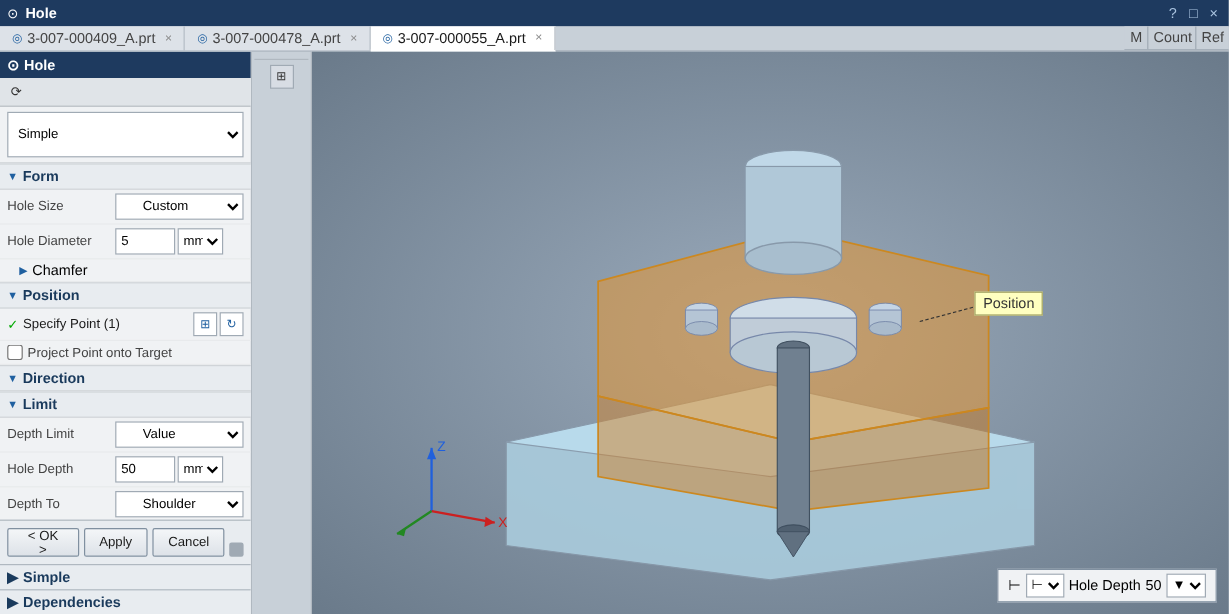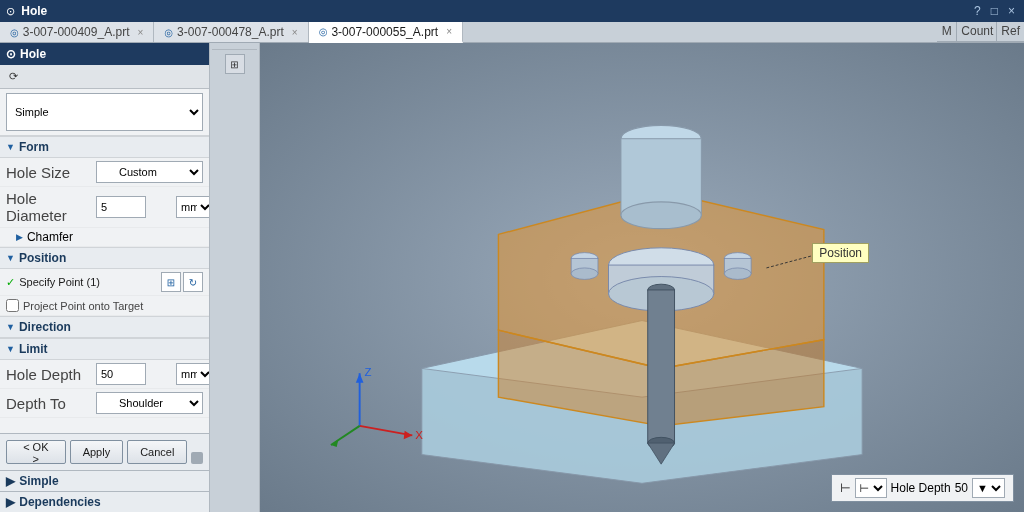--- a/index.html
+++ b/index.html
@@ -35,27 +35,27 @@
     
     .simple-select-row { padding: 4px 6px; border-bottom: 1px solid #d0d4d8; }
     .simple-select { width: 100%; height: 38px; border: 1px solid #a0aab4; background: white; font-size: 11px; padding: 0 4px; }
 
     
     .section-header { background: #e8ecf0; border-top: 1px solid #d0d4d8; border-bottom: 1px solid #d0d4d8; padding: 3px 6px; display: flex; align-items: center; gap: 4px; cursor: pointer; color: #1a3a5c; font-weight: 600; font-size: 11px; }
     .section-arrow { font-size: 9px; color: #2060a0; }
 
     
     .form-row { display: flex; align-items: center; padding: 3px 6px; border-bottom: 1px solid #e8eaec; min-height: 24px; }
-    .form-label { width: 90px; color: #444; font-size: 15px; flex-shrink: 0; }
+    .form-label { width: 90px; color: #444; font-size: 11px; flex-shrink: 0; }
     .form-control { flex: 1; }
 
     .select-control { width: 100%; height: 22px; border: 1px solid #a0aab4; background: white; font-size: 11px; padding: 0 18px; }
     .input-with-unit { display: flex; gap: 2px; }
     .input-num { width: 50px; height: 22px; border: 1px solid #a0aab4; background: white; font-size: 11px; padding: 0 4px; }
-    .unit-select { width: 38px; height: 22px; border: 1px solid #a0aab4; background: white; font-size: 11px; margin-left: 28px; }
+    .unit-select { width: 38px; height: 22px; border: 1px solid #a0aab4; background: white; font-size: 11px; }
 
     
     .chamfer-row { padding: 2px 6px 2px 16px; border-bottom: 1px solid #e8eaec; display: flex; align-items: center; gap: 4px; cursor: pointer; }
     .chamfer-arrow { color: #2060a0; font-size: 9px; }
 
     
     .specify-row { display: flex; align-items: center; padding: 3px 6px; border-bottom: 1px solid #e8eaec; gap: 4px; }
     .specify-check { color: #00aa00; font-size: 11px; }
     .specify-label { flex: 1; font-size: 11px; color: #1a1a1a; }
     .specify-icons { display: flex; gap: 2px; }
@@ -215,20 +215,28 @@
           <span class="section-arrow">▼</span>
           <span>Direction</span>
         </div>
 
 
         <div class="section-header">
           <span class="section-arrow">▼</span>
           <span>Limit</span>
         </div>
 
+        <div class="form-row">
+          <span class="form-label">Depth Limit</span>
+          <div class="form-control">
+            <select class="select-control">
+              <option>Value</option>
+            </select>
+          </div>
+        </div>
 
         <div class="form-row">
           <span class="form-label">Hole Depth</span>
           <div class="form-control input-with-unit">
             <input type="text" class="input-num" value="50" style="">
             <select class="unit-select">
               <option>mm</option>
             </select>
           </div>
         </div>

